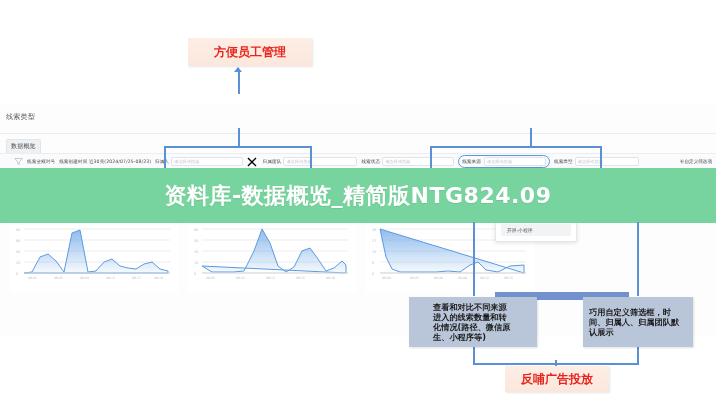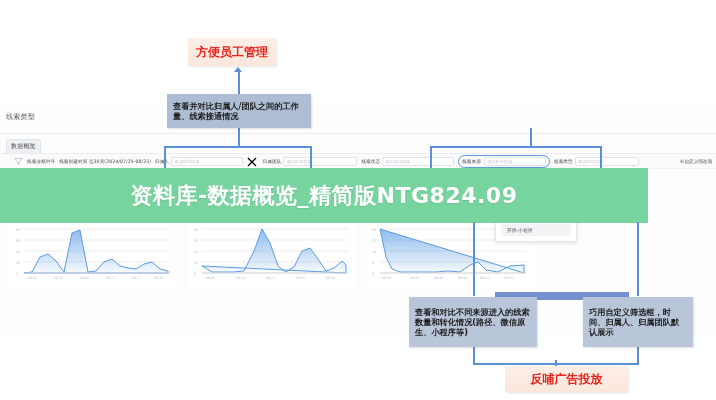--- a/index.html
+++ b/index.html
@@ -62,21 +62,21 @@
     background: #ffffff; border: 1px solid #e4e7eb; border-radius: 2px;
     box-shadow: 0 1px 4px rgba(0,0,0,.12); padding: 3px 0; z-index: 4;
   }
   .dd-item { font-size: 4.8px; color: #4b5057; padding: 3px 6px; background: #f2f3f5; margin: 2px 5px; border-radius:2px; }
   .dd-item.sel { background: #e8ebef; }
   .dd-head { font-size:4.6px; color:#9aa0a6; padding: 1px 6px 2px 6px; }
   .dd-bar { position:absolute; left:495px; top:292px; width:134px; height:8px; background:#5b7fc4; opacity:.85; z-index:4;}
 
   
   .banner {
-    position: absolute; left: 0; top: 168px; width: 648px; height: 55px;
+    position: absolute; left: 0; top: 168px; width: 716px; height: 55px;
     background: #78d49f; display: flex; align-items: center; justify-content: center; z-index: 6;
   }
   .banner-title {
     font-size: 22px; font-weight: 700; color: #ffffff; letter-spacing: .5px;
     text-shadow: 0 1px 1px rgba(0,0,0,.08);
     font-family: "DejaVu Sans", "Liberation Sans", sans-serif;
   }
 
   
   .callout { position: absolute; z-index: 10; }
@@ -352,35 +352,32 @@
   <div class="conn conn-v" style="left:600px; top:146px; height:22px;"></div>
 
   <div class="conn conn-v" style="left:473px; top:222px; height:74px;"></div>
   <div class="conn conn-v" style="left:637px; top:222px; height:74px;"></div>
 
   <div class="conn conn-v" style="left:473px; top:347px; height:16px;"></div>
   <div class="conn conn-v" style="left:637px; top:347px; height:16px;"></div>
   <div class="conn conn-h" style="left:473px; top:363px; width:166px;"></div>
   <div class="conn conn-v" style="left:555px; top:360px; height:8px;"></div>
 
-  <div class="callout cal-red" style="left:188px; top:38px; width:88px; height:28px; font-size:12px;">
+  <div class="callout cal-red" style="left:188px; top:38px; width:124px; height:28px; font-size:12px;">
     <span class="cal-txt">方便员工管理</span>
   </div>
 
-  <div class="callout cal-blue" style="left:167px; top:94px; width:144px; height:34px; padding:0 6px; font-size:8.2px;">
-    <span class="cal-txt">查看并对比归属人/团队之间的工作量、线索接通情况</span>
-  </div>
-
-
-  <div class="callout cal-blue2" style="left:409px; top:297px; width:128px; height:50px; padding:0 6px; font-size:8.2px;">
+
+
+  <div class="callout cal-blue2" style="left:409px; top:297px; width:128px; height:50px; padding:0 24px; font-size:8.2px;">
     <span class="cal-txt">查看和对比不同来源进入的线索数量和转化情况(路径、微信原生、小程序等)</span>
   </div>
 
   <div class="callout cal-blue2" style="left:583px; top:297px; width:110px; height:50px; padding:0 6px; font-size:8.2px;">
     <span class="cal-txt">巧用自定义筛选框，时间、归属人、归属团队默认展示</span>
   </div>
 
-  <div class="callout cal-red" style="left:505px; top:366px; width:123px; height:26px; font-size:12px;text-align:center;">
+  <div class="callout cal-red" style="left:505px; top:366px; width:104px; height:26px; font-size:12px;text-align:center;">
     <span class="cal-txt">反哺广告投放</span>
   </div>
 
 
 </div>
 
 </body></html>

